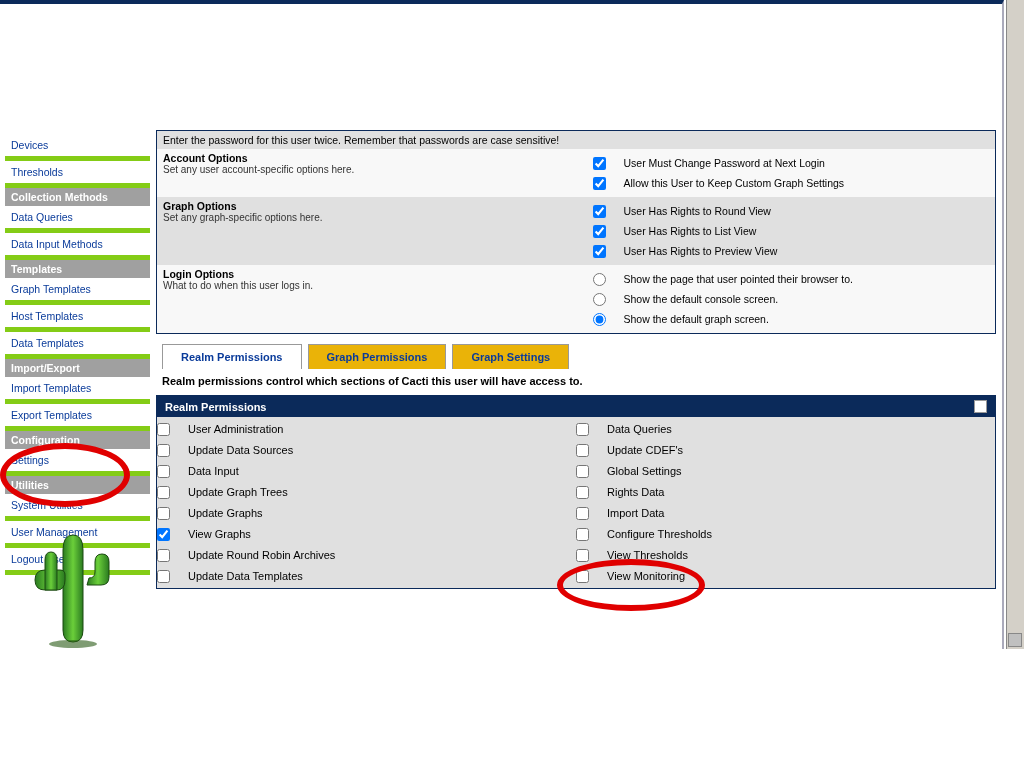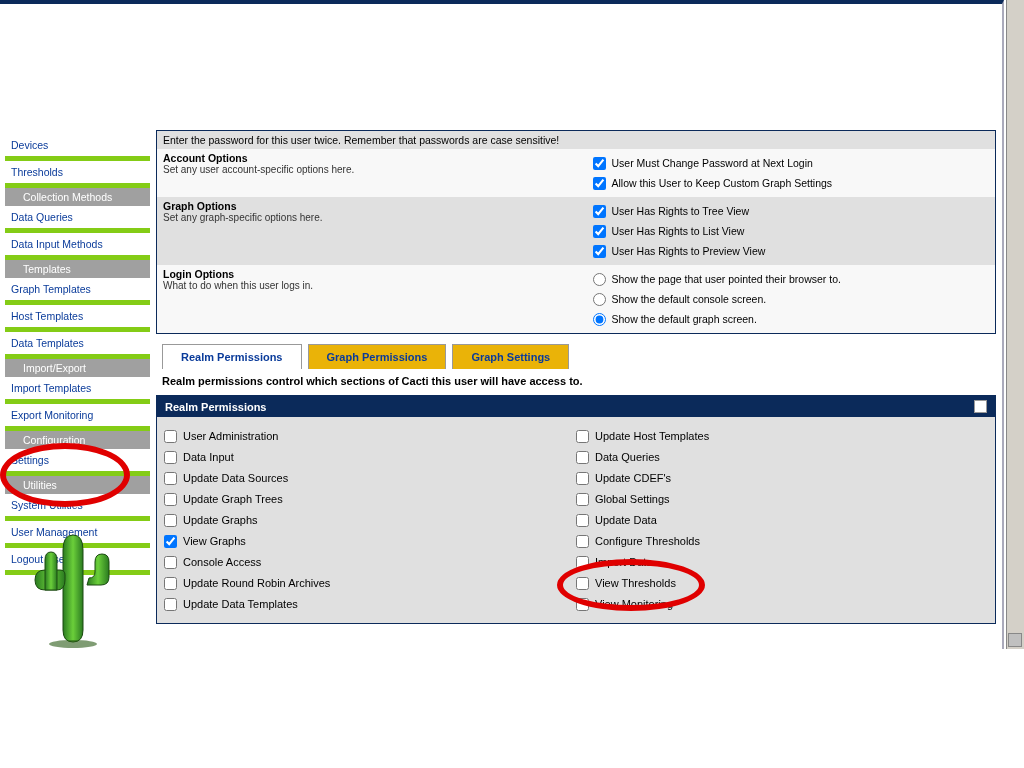--- a/index.html
+++ b/index.html
@@ -34,22 +34,22 @@
     color: #0a3b9a;
     text-decoration: none;
     font-size: 10.5px;
     line-height: 14px;
     border-bottom: 5px solid #84cc16;
   }
   .sidebar .section-hdr {
     display: block;
     background: #a0a0a0;
     color: #fff;
-    font-weight: normal;
-    padding: 3px 18px;
+    font-weight: bold;
+    padding: 3px 6px;
     font-size: 10.5px;
   }
   .cactus {
     position: absolute;
     top: 530px;
     left: 25px;
     width: 90px;
     height: 120px;
   }
   .main {
@@ -66,21 +66,21 @@
   .form-table td {
     padding: 3px 6px;
     font-size: 10.5px;
     vertical-align: top;
   }
   .form-table tr.grey { background: #e0e0e0; }
   .form-table tr.light { background: #f8f8f8; }
   .label-col { width: 430px; }
   .label-title { font-weight: bold; }
   .label-sub { font-size: 10px; color: #333; }
-  .check-row { display: flex; align-items: center; gap: 6px; margin: 2px 0; min-height: 18px; }
+  .check-row { display: flex; align-items: center; gap: 18px; margin: 2px 0; min-height: 18px; }
   input[type=checkbox], input[type=radio] { width: 13px; height: 13px; }
   .tabs {
     display: flex;
     gap: 6px;
     margin: 10px 0 6px 6px;
   }
   .tab {
     border: 1px solid #999;
     background: #eab308;
     padding: 6px 18px;
@@ -112,21 +112,21 @@
     justify-content: space-between;
     align-items: center;
   }
   .realm-hdr .toggle-box {
     width: 13px; height: 13px;
     background: #fff;
     border: 1px solid #999;
   }
   .realm-body {
     background: #e0e0e0;
-    padding: 7px;
+    padding: 0;
     display: flex;
   }
   .realm-col {
     flex: 1;
   }
   .realm-col .check-row { margin: 3px 0; min-height: 18px;}
   .circle-annot {
     position: absolute;
     border: 6px solid #e00000;
     border-radius: 50%;
@@ -161,21 +161,21 @@
     <a href="#">Thresholds</a>
     <span class="section-hdr">Collection Methods</span>
     <a href="#">Data Queries</a>
     <a href="#">Data Input Methods</a>
     <span class="section-hdr">Templates</span>
     <a href="#">Graph Templates</a>
     <a href="#">Host Templates</a>
     <a href="#">Data Templates</a>
     <span class="section-hdr">Import/Export</span>
     <a href="#">Import Templates</a>
-    <a href="#">Export Monitoring</a>
+    <a href="#">Export Templates</a>
     <span class="section-hdr">Configuration</span>
     <a href="#">Settings</a>
     <span class="section-hdr">Utilities</span>
     <a href="#">System Utilities</a>
     <a href="#">User Management</a>
     <a href="#">Logout User</a>
   </nav>
 
 <svg class="cactus" viewBox="0 0 90 120">
   <defs>
@@ -217,21 +217,21 @@
       </td>
     </tr>
     <tr class="grey">
       <td class="label-col">
         <div class="label-title">Graph Options</div>
         <div class="label-sub">Set any graph-specific options here.</div>
       </td>
       <td>
         <div class="check-row">
               <input type="checkbox" checked="" style="">
-              <span>User Has Rights to Tree View</span>
+              <span>User Has Rights to Round View</span>
             </div>
         <div class="check-row">
               <input type="checkbox" checked="" style="">
               <span>User Has Rights to List View</span>
             </div>
         <div class="check-row">
               <input type="checkbox" checked="" style="">
               <span>User Has Rights to Preview View</span>
             </div>
       </td>
@@ -273,79 +273,71 @@
       <span class="toggle-box"></span>
     </div>
     <div class="realm-body">
       <div class="realm-col" id="realm-left">
           <div class="check-row">
             <input type="checkbox" style="">
             <span>User Administration</span>
           </div>
           <div class="check-row">
             <input type="checkbox" style="">
+            <span>Update Data Sources</span>
+          </div>
+          <div class="check-row">
+            <input type="checkbox" style="">
             <span>Data Input</span>
-          </div>
-          <div class="check-row">
-            <input type="checkbox" style="">
-            <span>Update Data Sources</span>
           </div>
           <div class="check-row">
             <input type="checkbox" style="">
             <span>Update Graph Trees</span>
           </div>
           <div class="check-row">
             <input type="checkbox" style="">
             <span>Update Graphs</span>
           </div>
           <div class="check-row">
             <input type="checkbox" checked="" style="">
             <span>View Graphs</span>
           </div>
           <div class="check-row">
             <input type="checkbox" style="">
-            <span>Console Access</span>
-          </div>
-          <div class="check-row">
-            <input type="checkbox" style="">
             <span>Update Round Robin Archives</span>
           </div>
           <div class="check-row">
             <input type="checkbox" style="">
             <span>Update Data Templates</span>
           </div>
         </div>
       <div class="realm-col" id="realm-right">
           <div class="check-row">
             <input type="checkbox" style="">
-            <span>Update Host Templates</span>
-          </div>
-          <div class="check-row">
-            <input type="checkbox" style="">
             <span>Data Queries</span>
           </div>
           <div class="check-row">
             <input type="checkbox" style="">
             <span>Update CDEF's</span>
           </div>
           <div class="check-row">
             <input type="checkbox" style="">
             <span>Global Settings</span>
           </div>
           <div class="check-row">
             <input type="checkbox" style="">
-            <span>Update Data</span>
+            <span>Rights Data</span>
+          </div>
+          <div class="check-row">
+            <input type="checkbox" style="">
+            <span>Import Data</span>
           </div>
           <div class="check-row">
             <input type="checkbox" style="">
             <span>Configure Thresholds</span>
-          </div>
-          <div class="check-row">
-            <input type="checkbox" style="">
-            <span>Import Data</span>
           </div>
           <div class="check-row">
             <input type="checkbox" style="">
             <span>View Thresholds</span>
           </div>
           <div class="check-row">
             <input type="checkbox" style="">
             <span>View Monitoring</span>
           </div>
         </div>

